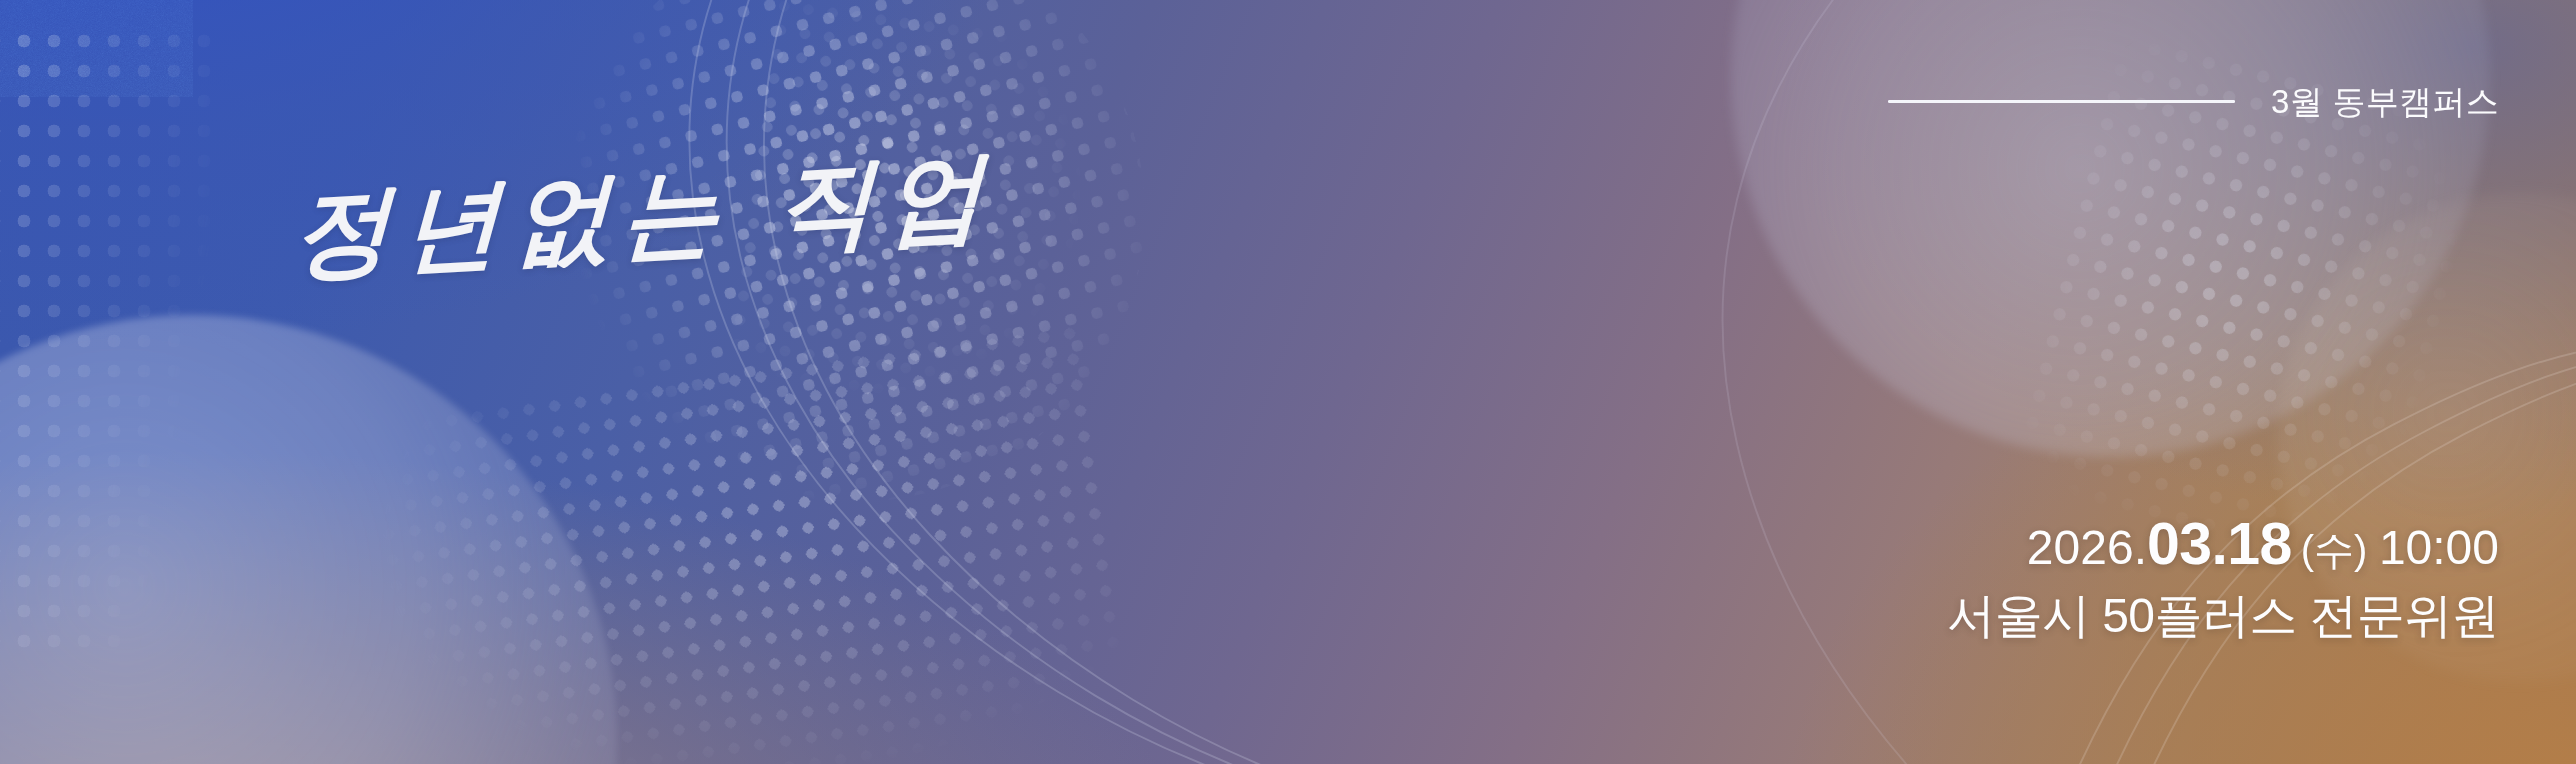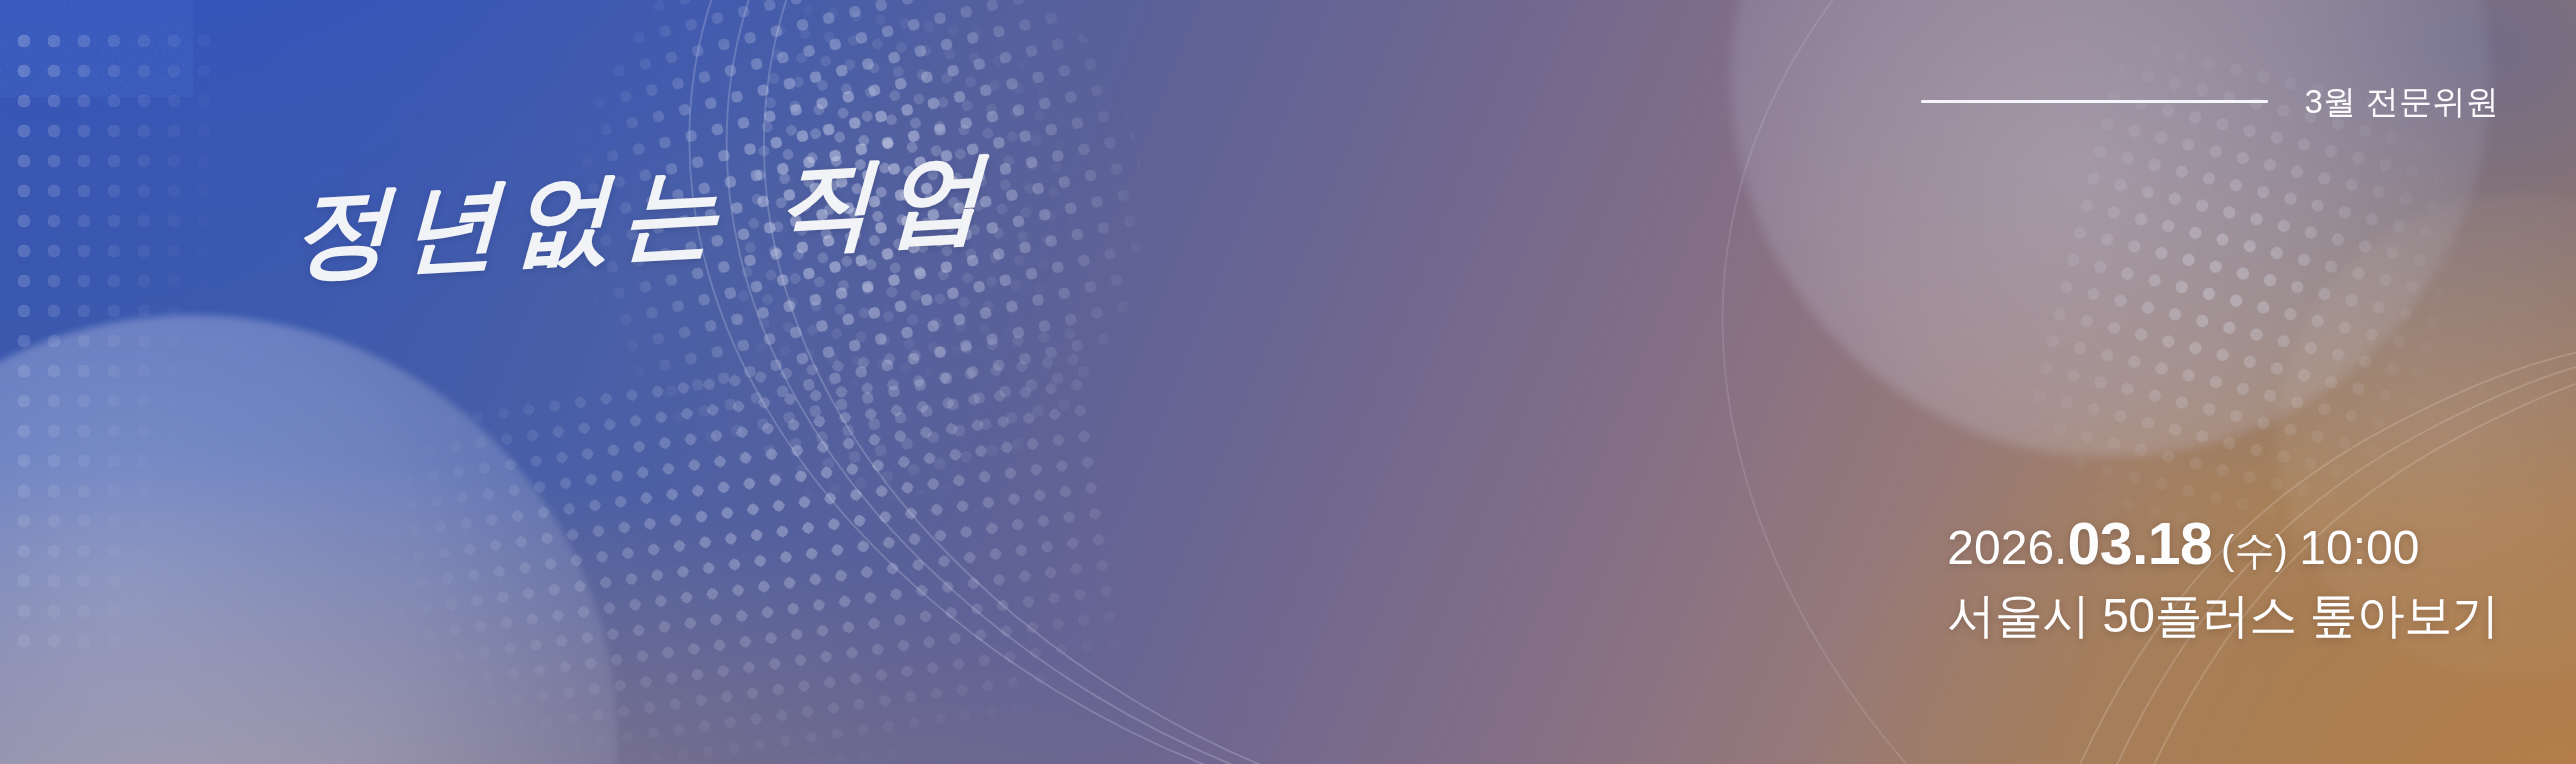--- a/index.html
+++ b/index.html
@@ -242,21 +242,21 @@
     line-height: 1.14;
     white-space: nowrap;
     text-shadow: 0 3.9px 16.7px rgba(35,45,90,0.30);
   }
 
   
   .info-block {
     position: absolute;
     right: 77px;
     bottom: 120px;
-    text-align: left;
+    text-align: right;
     color: #fdfdfe;
   }
   .info-date {
     font-size: 48px;
     font-weight: 400;
     line-height: 1.18;
     white-space: nowrap;
     letter-spacing: 0px;
     text-shadow: 0 1.9px 7.7px rgba(70,50,40,0.30);
   }
@@ -321,28 +321,28 @@
       <feTurbulence type="fractalNoise" baseFrequency="0.85" numOctaves="3" stitchTiles="stitch"></feTurbulence>
       <feColorMatrix type="saturate" values="0"></feColorMatrix>
     </filter>
     <rect width="100%" height="100%" filter="url(#grainFilter)"></rect>
   </svg>
 
   <div class="content">
 
     <div class="eyebrow-row">
       <span class="eyebrow-rule"></span>
-      <span class="eyebrow-text">3월 전문위원</span>
+      <span class="eyebrow-text">3월 동부캠퍼스</span>
     </div>
 
     <div class="subtitle">정년없는 직업</div>
 
 
     <div class="info-block">
       <div class="info-date">
         <span>2026.</span><span class="big">03.18</span><span class="paren" style="margin-left:9px;">(수)</span><span style="margin-left:11.6px;">10:00</span>
       </div>
-      <div class="info-venue">서울시 50플러스 톺아보기</div>
+      <div class="info-venue">서울시 50플러스 전문위원</div>
     </div>
 
   </div>
 </div>
 
 
 </body></html>

